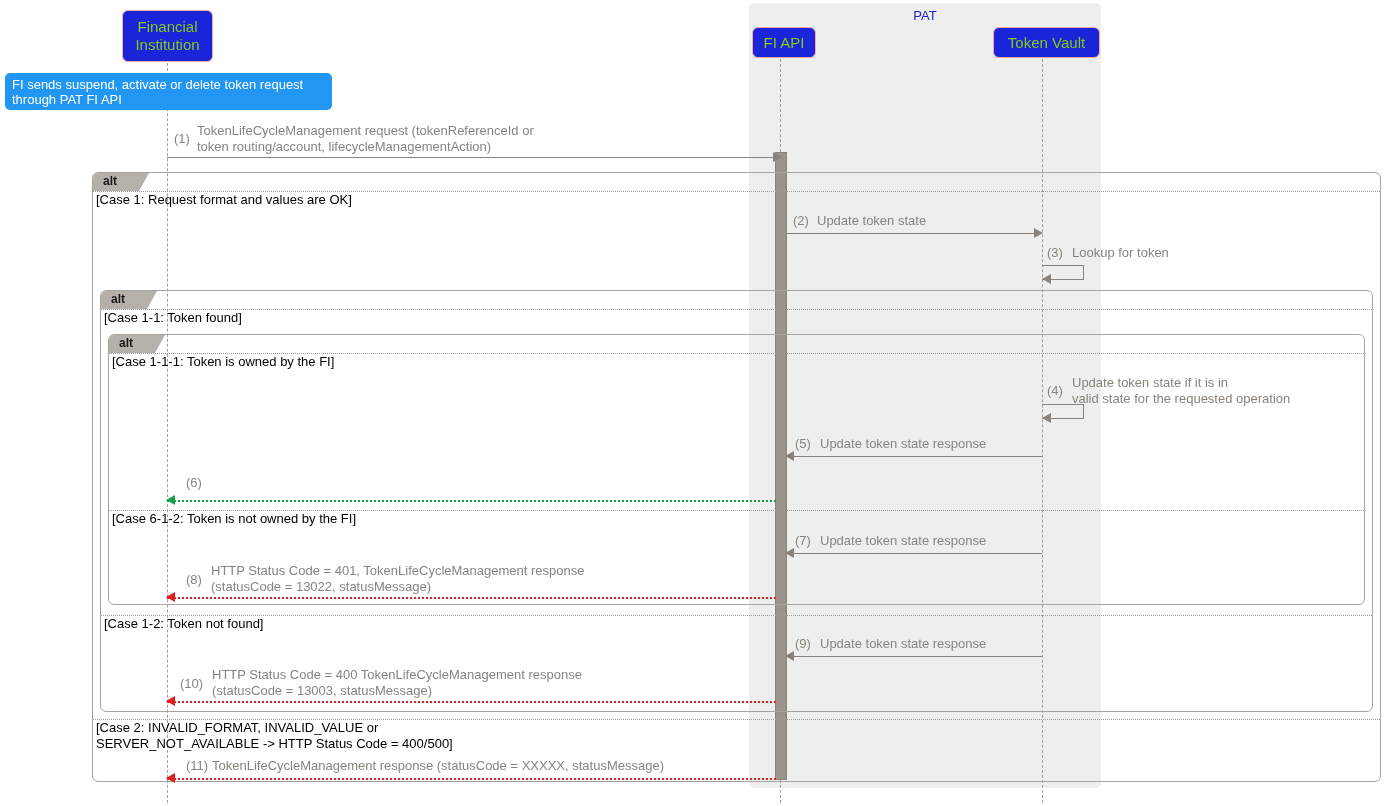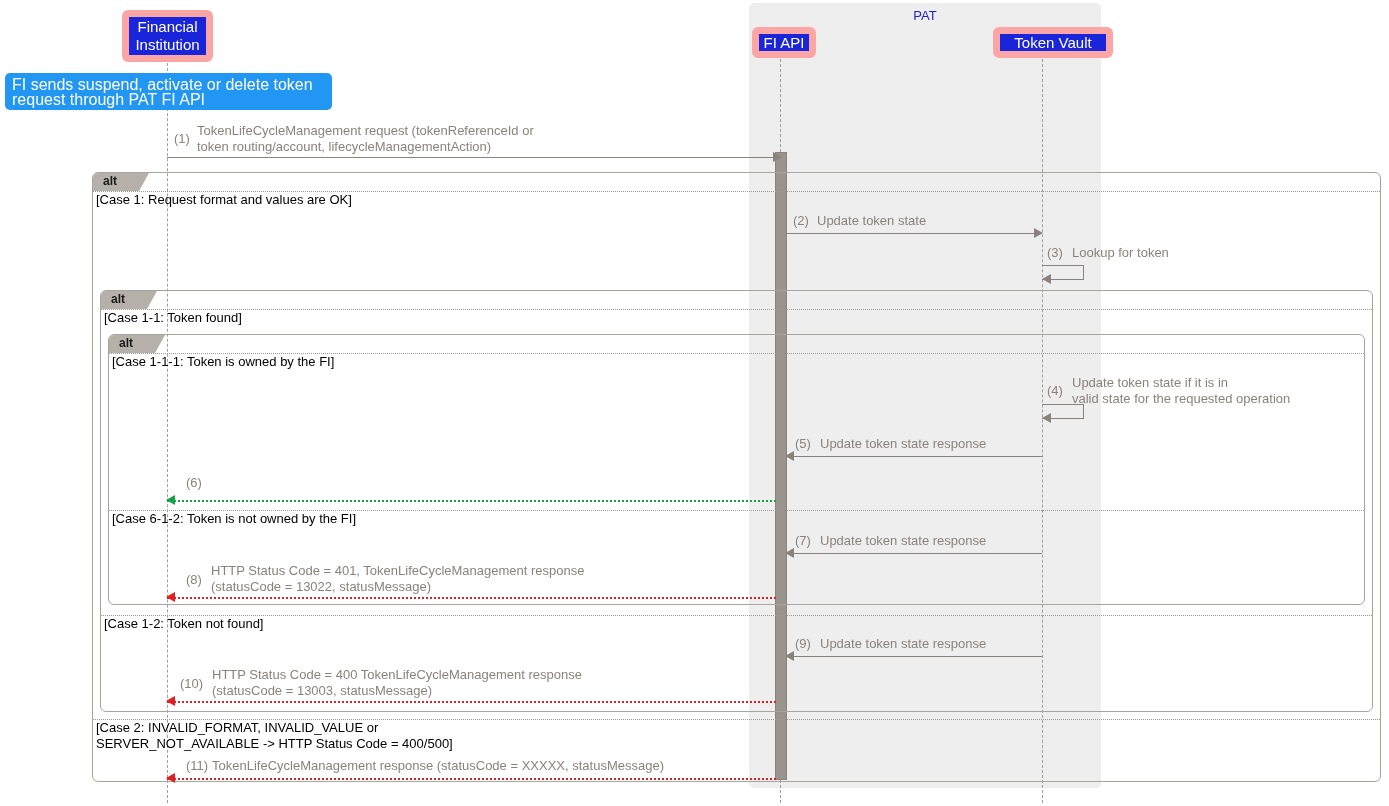--- a/index.html
+++ b/index.html
@@ -10,39 +10,39 @@
   .pkg{
     position:absolute;background:#eeeeee;border:1px solid #eeeeee;border-radius:5px;
   }
   .pkg-title{
     position:absolute;width:100%;text-align:center;top:4px;left:0;
     color:#2222cc;font-size:13px;font-family:"Liberation Sans",sans-serif;
   }
 
   
   .actor{
-    position:absolute;background:#1A24D8;border:7px solid #fca5a5;border-radius:6px;
-    color:#ffffff;display:flex;align-items:center;justify-content:center;text-align:center;
+    position:absolute;background:#1A24D8;border:1px solid #fca5a5;border-radius:6px;
+    color:#84cc16;display:flex;align-items:center;justify-content:center;text-align:center;
     font-size:15px;line-height:18px;box-sizing:border-box;
   }
 
   
   .lifeline{
     position:absolute;width:0;border-left:1px dashed #9e9e9e;
   }
 
   
   .activation{
     position:absolute;background:#9a948e;border:1px solid #8a837d;
   }
 
   
   .note{
     position:absolute;background:#2196F3;color:#ffffff;border-radius:5px;
-    font-size:16px;line-height:15px;padding:4px 7px;box-sizing:border-box;
+    font-size:13px;line-height:15px;padding:4px 7px;box-sizing:border-box;
   }
 
   
   .frame{
     position:absolute;border:1px solid #a8a49f;border-radius:6px;background:transparent;
     box-sizing:border-box;
   }
   .frame-tab{
     position:absolute;background:#b5b0aa;color:#1a1a1a;font-size:12px;
     padding:1px 16px 2px 10px;font-weight:bold;
@@ -100,21 +100,21 @@
   <div class="lifeline" style="left:1042px;top:59px;height:744px;"></div>
 
   <div class="actor" style="left:122px;top:10px;width:91px;height:52px;">
     <span>Financial Institution</span>
   </div>
 
   <div class="actor" style="left:752px;top:27px;width:64px;height:31px;">
     <span>FI API</span>
   </div>
 
-  <div class="actor" style="left:993px;top:27px;width:120px;height:31px;">
+  <div class="actor" style="left:993px;top:27px;width:107px;height:31px;">
     <span>Token Vault</span>
   </div>
 
   <div class="note" style="left:5px;top:73px;width:327px;height:37px;">FI sends suspend, activate or delete token request through PAT FI API</div>
 
   <div class="activation" style="left:775px;top:152px;width:10px;height:626px;"></div>
 
   <div class="msg-num" style="left:174px;top:131px;">(1)</div>
   <div class="msg-label" style="left:197px;top:123px;">TokenLifeCycleManagement request (tokenReferenceId or
 token routing/account, lifecycleManagementAction)</div>

